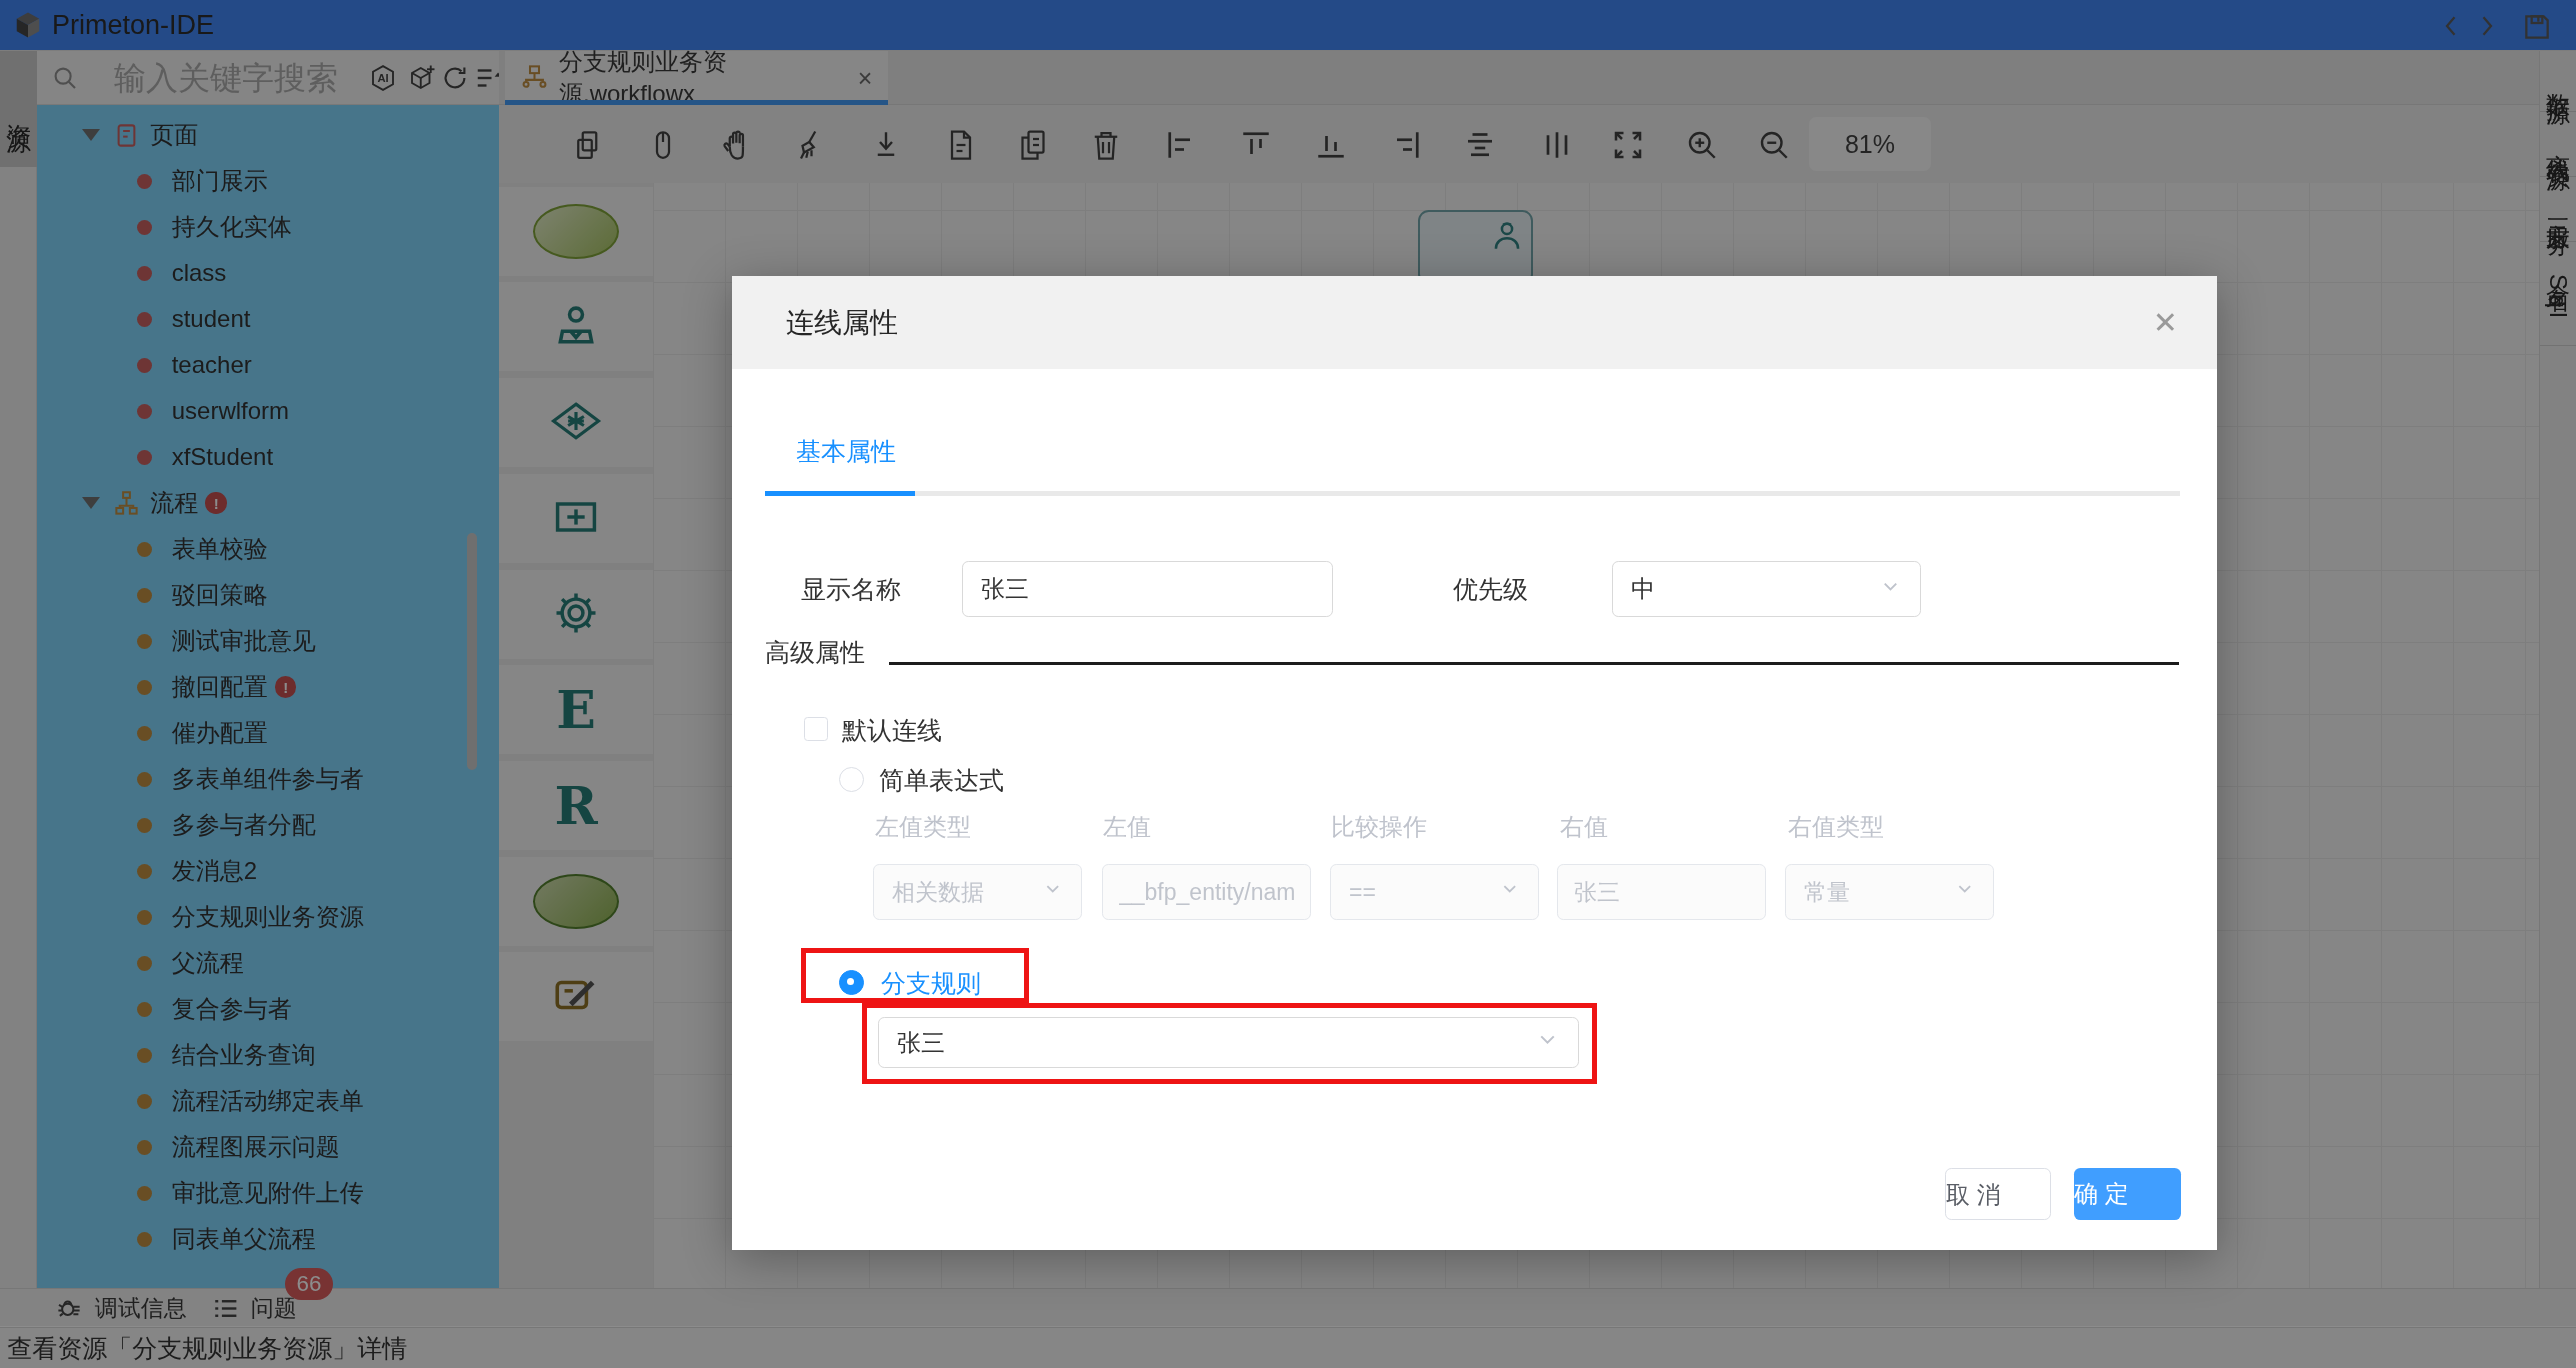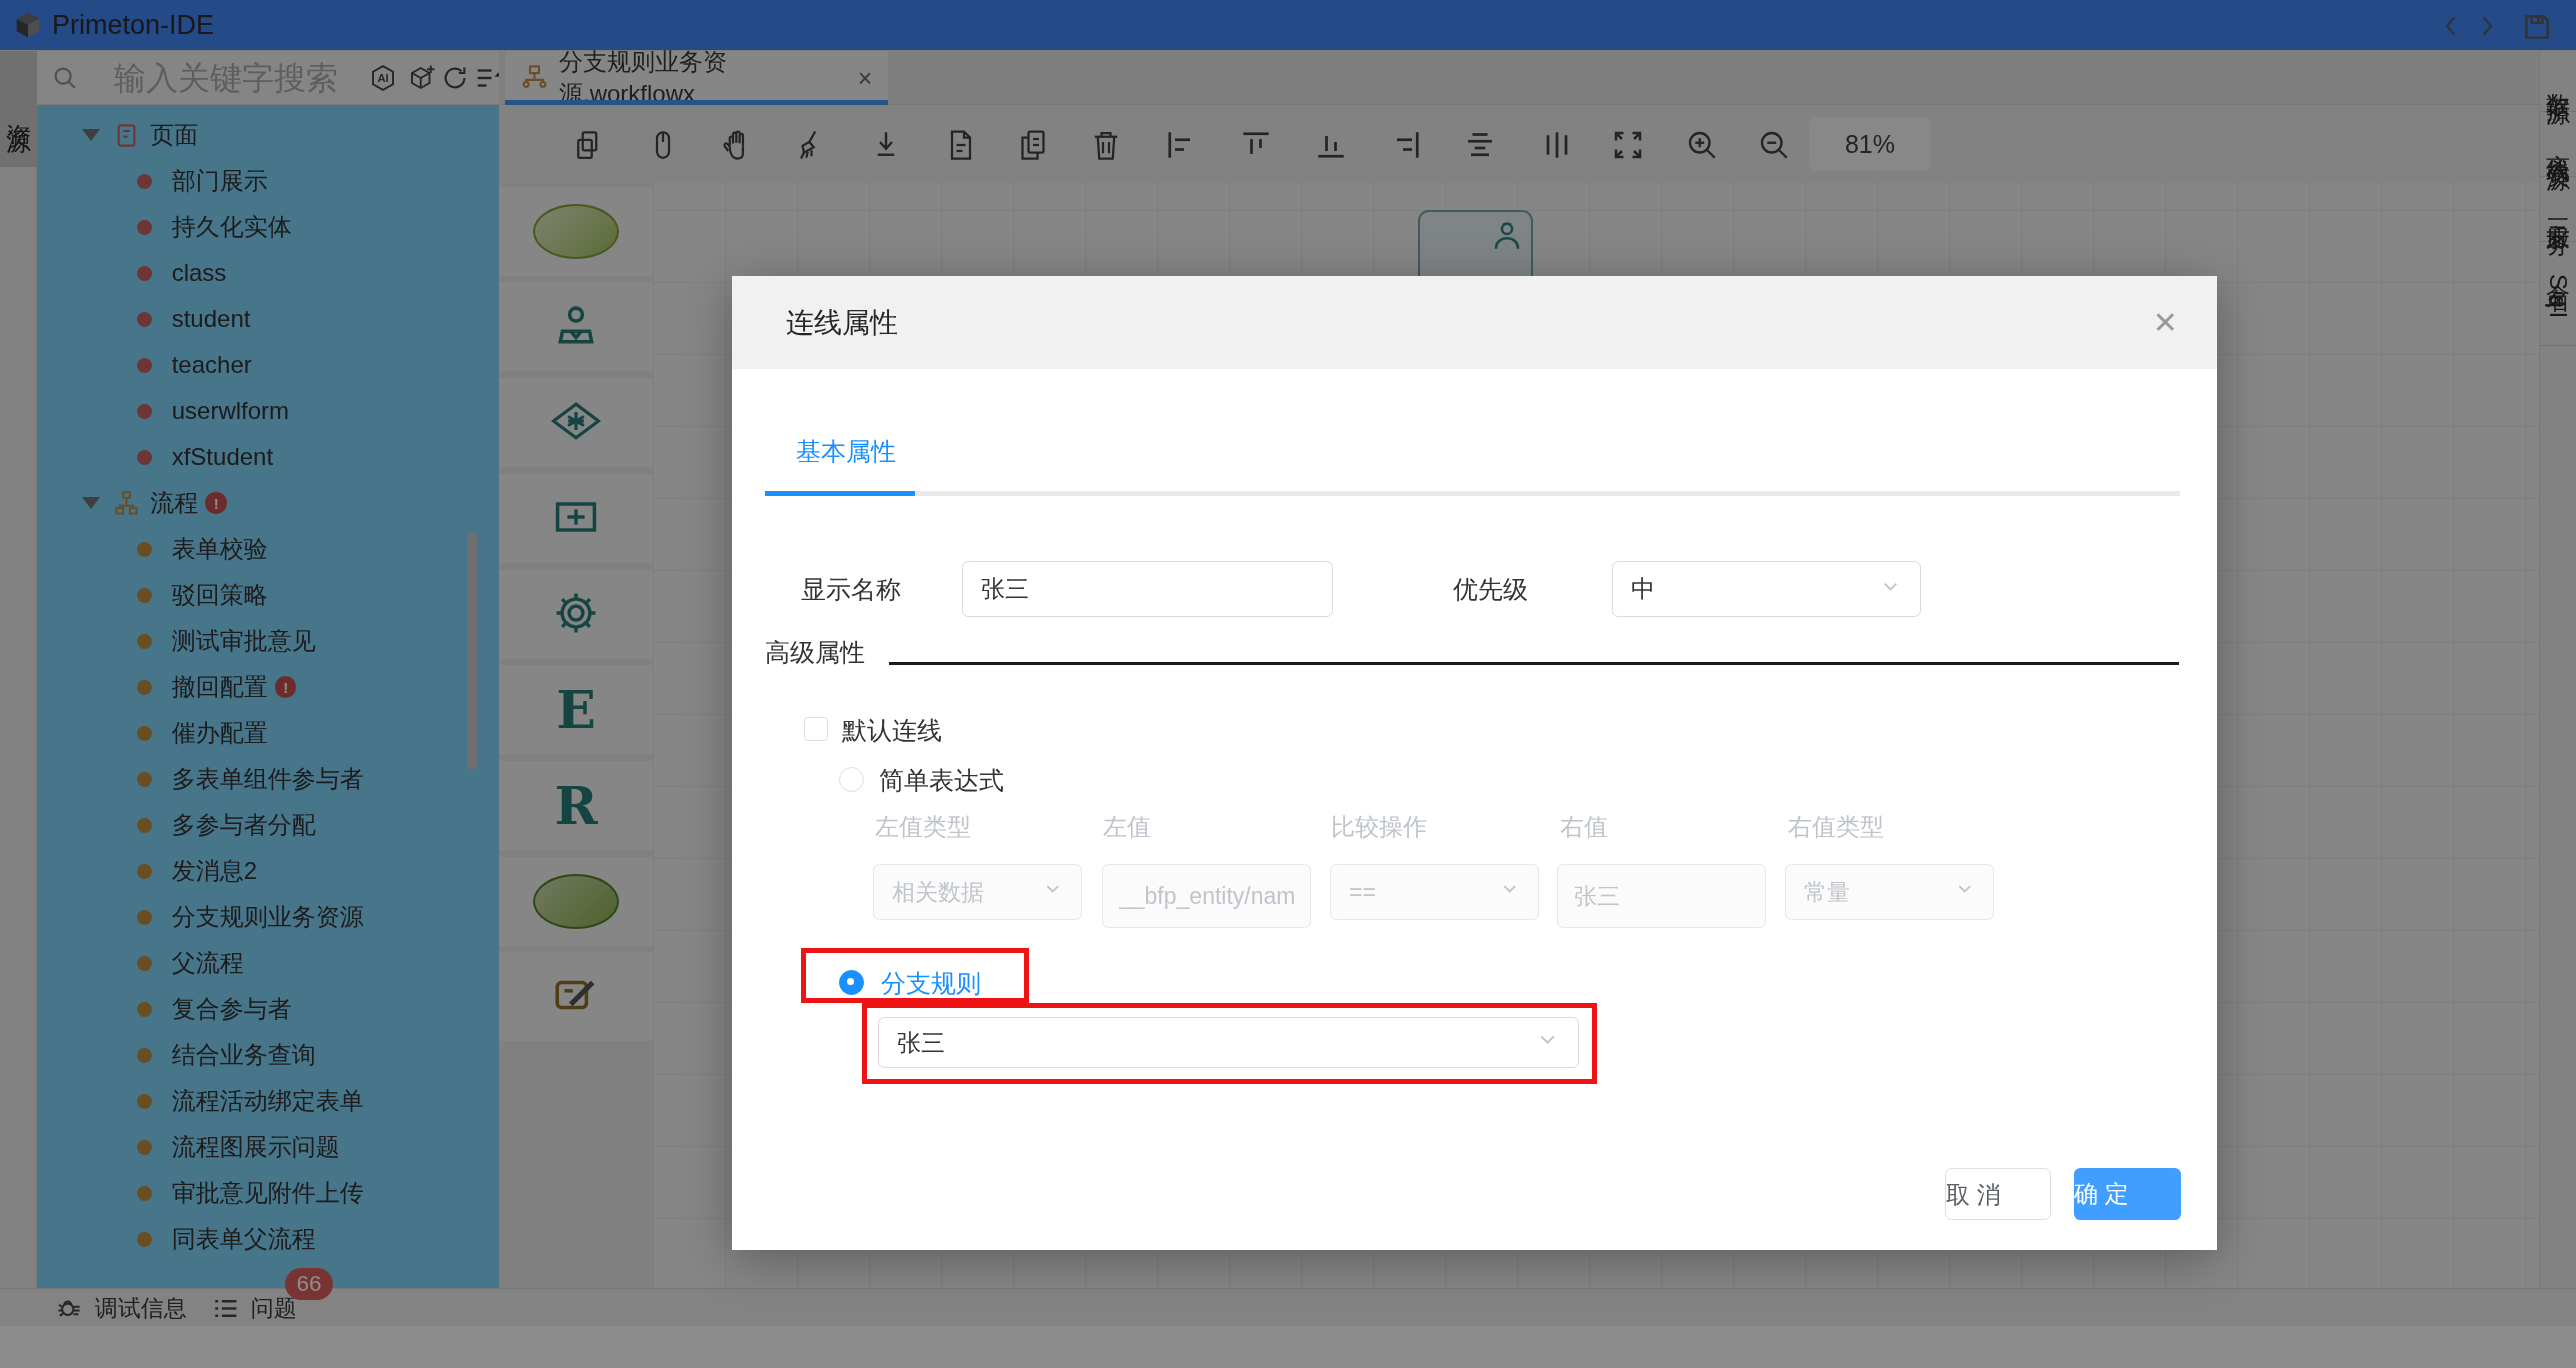--- a/index.html
+++ b/index.html
@@ -95,21 +95,21 @@
   .selbox { position:absolute; height:56px; border:1.3px solid #d9d9d9; border-radius:6.3px; background:#fff;
     display:flex; align-items:center; padding:0 18px; font-size:24px; color:#333; cursor:pointer; }
   .selbox .chev { margin-left:auto; color:#bfc3cc; }
   .adv-line { position:absolute; left:157px; top:386px; width:1290px; height:2.7px; background:#1c1c1c; }
   .checkbox { position:absolute; width:24px; height:24px; border:1.8px solid #dcdfe6; border-radius:3.6px; background:#fff; cursor:pointer; }
   .radio { position:absolute; width:25px; height:25px; border:1.8px solid #dcdfe6; border-radius:50%; background:#fff; cursor:pointer; }
   .radio.on { border-color:#1890ff; background:#1890ff; }
   .radio.on::after { content:""; position:absolute; left:7.2px; top:7.2px; width:7.2px; height:7.2px; border-radius:50%; background:#fff; }
   .col-label { position:absolute; top:535px; font-size:24px; color:#bfc3cc; }
   .dis { background:#fbfbfb; border-color:#e4e7ec; color:#c0c4cc; }
-  .dis-inp { position:absolute; height:64px; border:1.3px solid #e4e7ec; border-radius:6.3px; background:#fbfbfb;
+  .dis-inp { position:absolute; height:56px; border:1.3px solid #e4e7ec; border-radius:6.3px; background:#fbfbfb;
     font-size:23px; color:#c0c4cc; padding:0 16px; font-family:"Liberation Sans",sans-serif; }
   .annot { position:absolute; border:5.4px solid #ee1414; z-index:110; pointer-events:none; }
   .btn { position:absolute; top:892px; height:52px; border-radius:6.3px; font-size:24px; line-height:52px; cursor:pointer; }
   .btn.cancel { left:1213px; width:106px; background:#fff; border:1.3px solid #dcdfe6; color:#5a5e66; }
   .btn.ok { left:1342px; width:107px; background:#409eff; color:#fff; }
 </style>
 </head>
 <body>
 
 <div id="app">
@@ -513,20 +513,23 @@
             <line x1="9" y1="18" x2="21" y2="18"></line>
             <line x1="3.5" y1="6" x2="6" y2="6"></line>
             <line x1="3.5" y1="12" x2="6" y2="12"></line>
             <line x1="3.5" y1="18" x2="6" y2="18"></line>
           </svg>
         </span>
       <span>问题</span>
     </div>
     <span class="badge">66</span>
   </div>
+  <div class="abs statusbar">
+    <span class="status-text">查看资源「分支规则业务资源」详情</span>
+  </div>
 
   <div class="abs dim"></div>
 
   <div class="abs dialog">
     <div class="dlg-head">
       <span class="dlg-title">连线属性</span>
       <span class="dlg-close">✕</span>
     </div>
 
     <span class="dlg-tab">基本属性</span>

